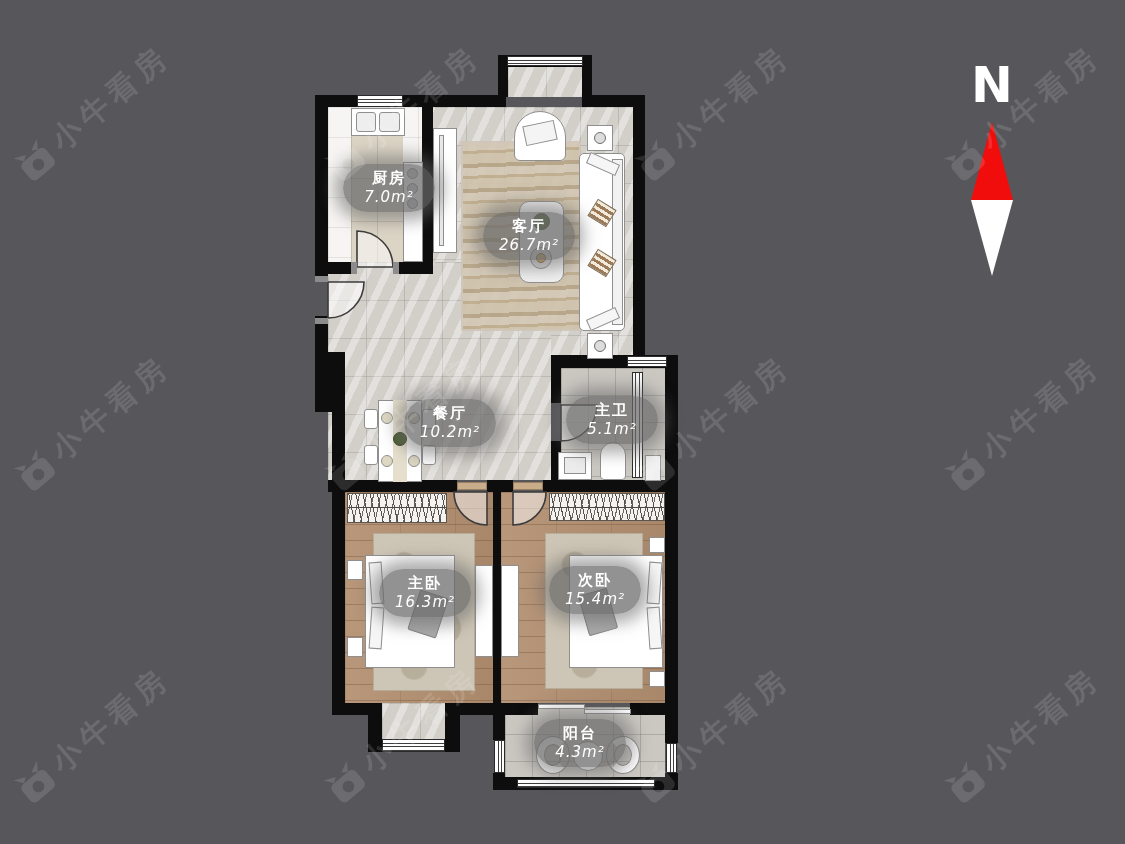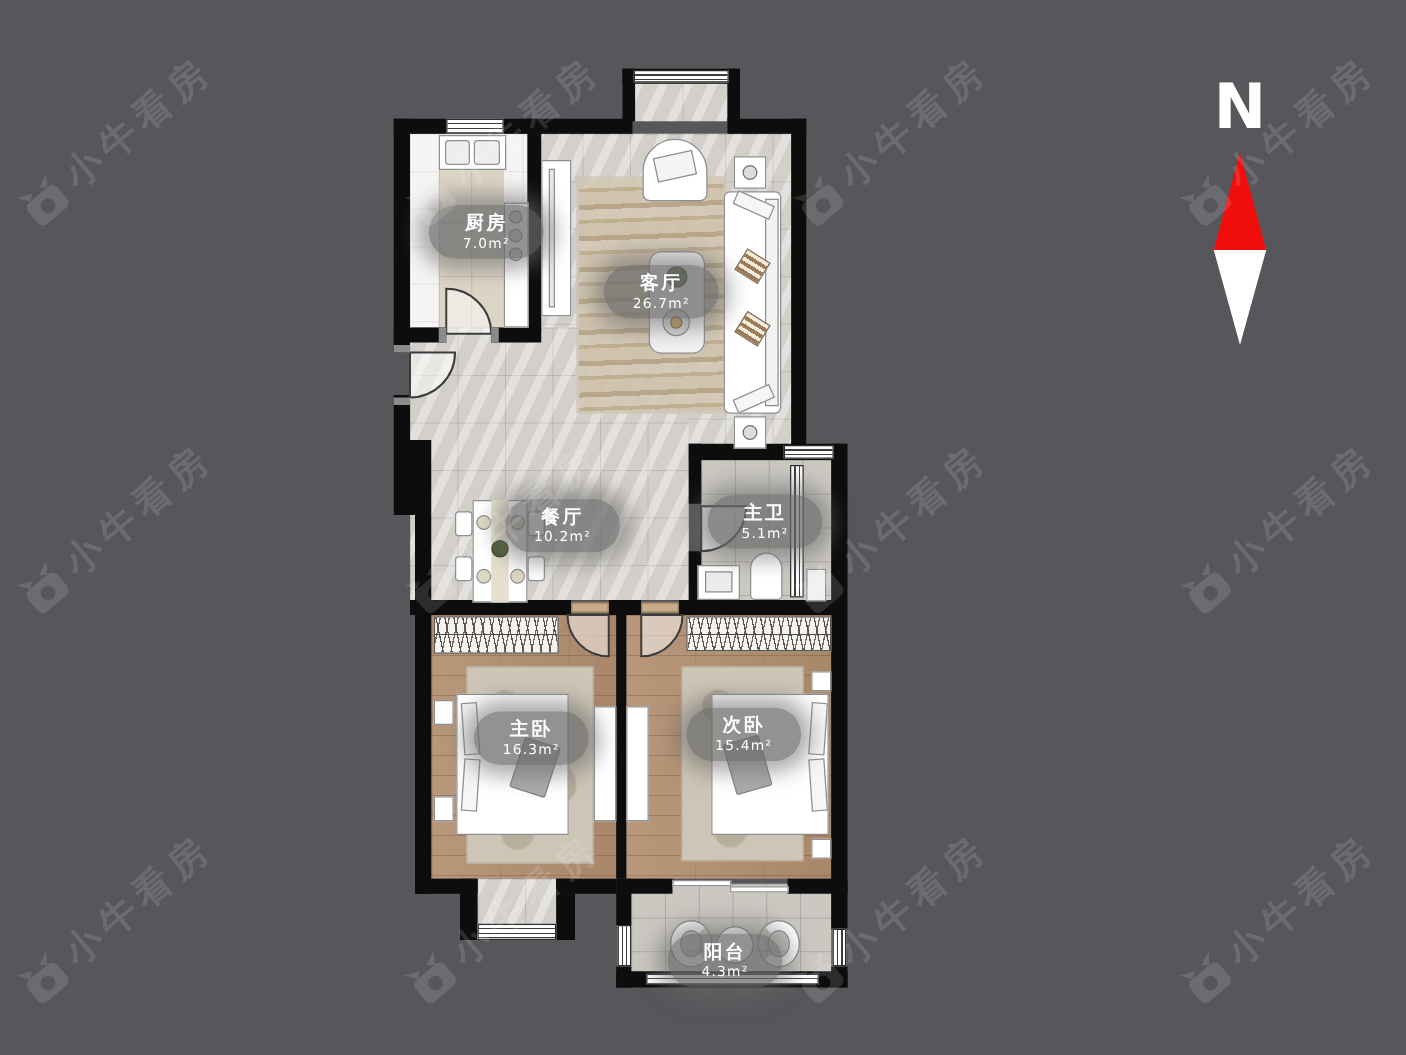--- a/index.html
+++ b/index.html
@@ -43,28 +43,28 @@
      repeating-linear-gradient(78deg,transparent 0 6px,#55504a 6px 7px),
      repeating-linear-gradient(-78deg,transparent 0 6px,#6b665f 6px 7px);}
   .circ{border-radius:50%;}
   .cushion{position:absolute;z-index:4;border:1px solid #7d6a52;background:repeating-linear-gradient(0deg,#9c7b5a 0 3px,#f3ead9 3px 6px);}
   .throw{position:absolute;z-index:4;background:#ababab;border:1px solid #838383;border-radius:2px;}
   .cring{position:absolute;z-index:3;border:7px solid #fff;outline:1px solid #8f8f8f;border-radius:50%;box-shadow:inset 0 0 0 1px #8f8f8f;}
   
   .pill{position:absolute;z-index:8;width:92px;padding:5px 0 6px;text-align:center;color:#fff;
      background:rgba(104,104,104,.72);border-radius:30px;box-shadow:0 0 16px 9px rgba(104,104,104,.55);}
   .pill .nm{display:block;font-size:15px;font-weight:700;letter-spacing:2px;line-height:1.25;}
-  .pill .ar{display:block;font-size:11px;letter-spacing:1px;line-height:1.2;}
+  .pill .ar{display:block;font-size:15px;letter-spacing:1px;line-height:1.2;font-style:italic;}
   .pill-kitchen{left:28px;top:109px}
   .pill-living-room{left:168px;top:157px}
   .pill-dining-room{left:89px;top:344px}
   .pill-master-bath{left:251px;top:341px}
   .pill-master-bedroom{left:64px;top:514px}
   .pill-second-bedroom{left:234px;top:511px}
-  .pill-balcony{left:219px;top:692px}
+  .pill-balcony{left:219px;top:664px}
   
   #compass{position:absolute;left:962px;top:60px;width:60px;height:235px;z-index:9;}
   #compass .n{width:100%;text-align:center;color:#fff;font-size:50px;font-weight:600;line-height:1;}
   #compass svg{display:block;margin:8px auto 0;}
   
   #wmlayer{position:absolute;left:0;top:0;width:1125px;height:844px;z-index:12;pointer-events:none;overflow:hidden;}
   .wm{position:absolute;display:flex;align-items:center;gap:8px;color:var(--watermark,rgba(255,255,255,.13));
       transform:rotate(-40deg);font-weight:700;font-size:30px;letter-spacing:6px;white-space:nowrap;}
   .wm svg{flex:0 0 auto;}
   svg.doors{position:absolute;left:0;top:0;z-index:5;pointer-events:none;}

